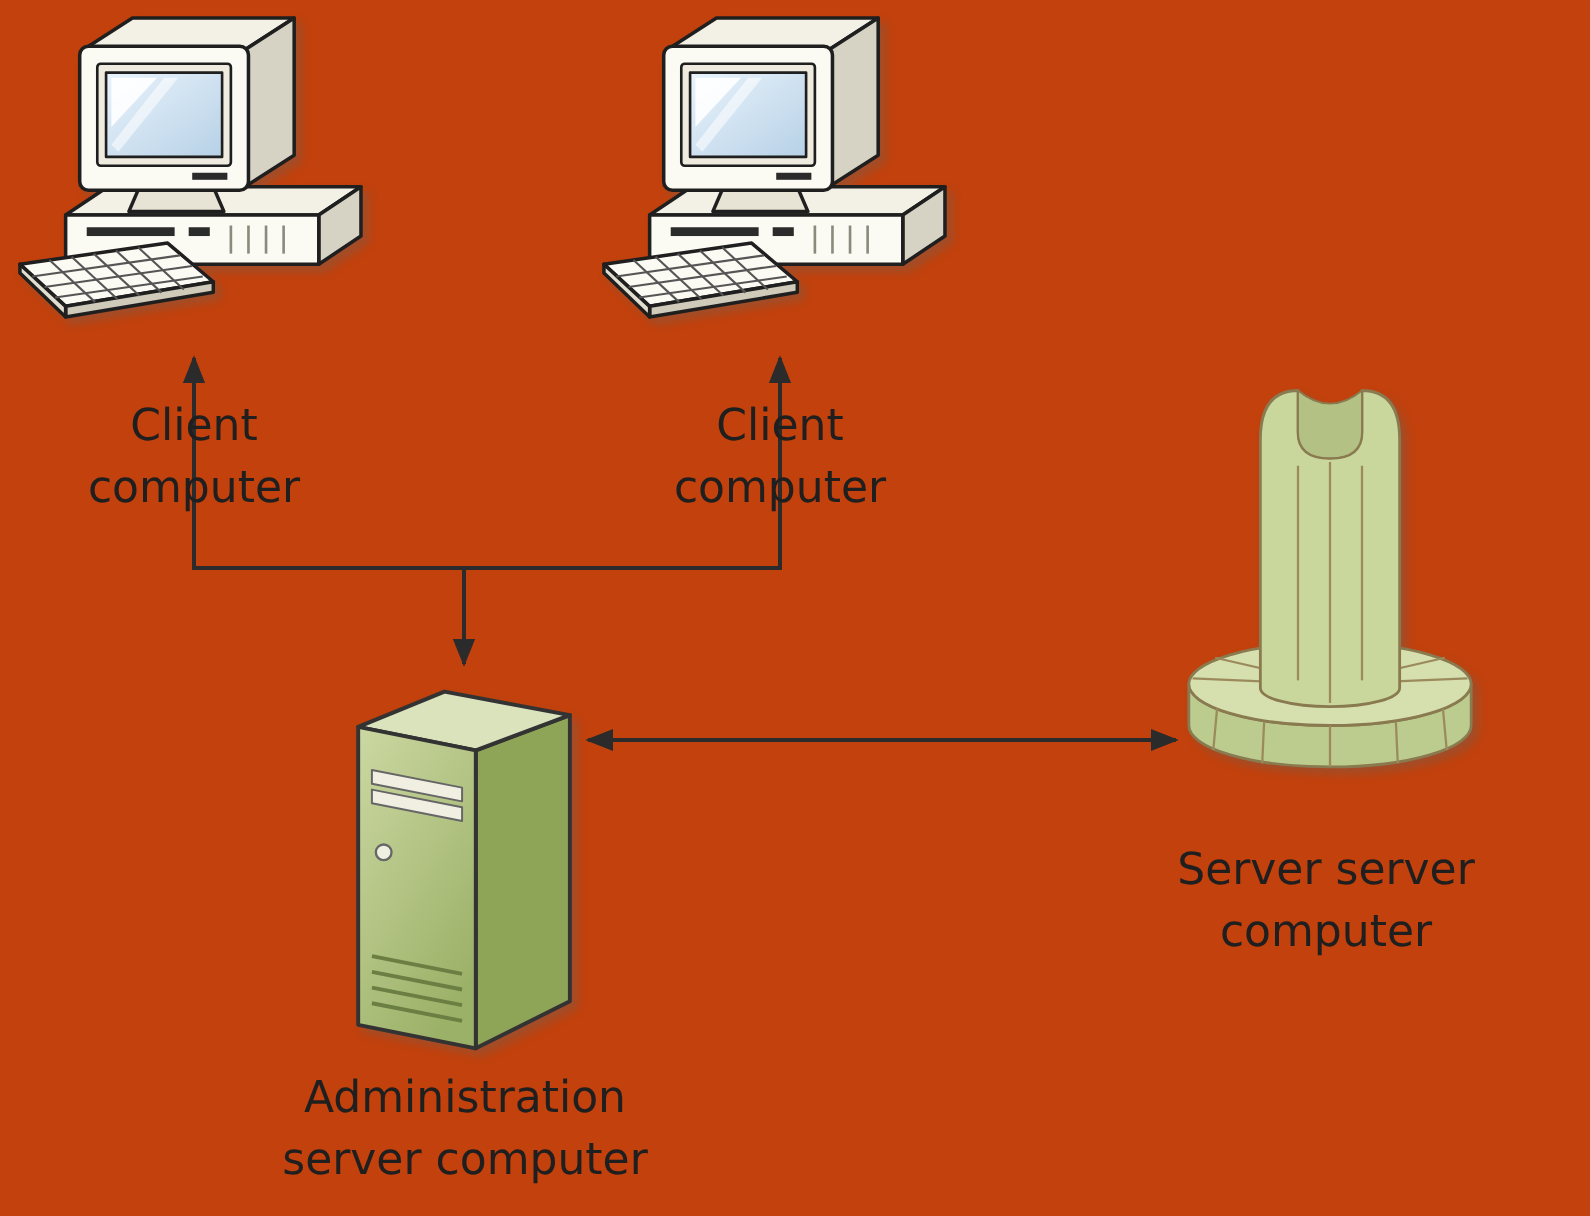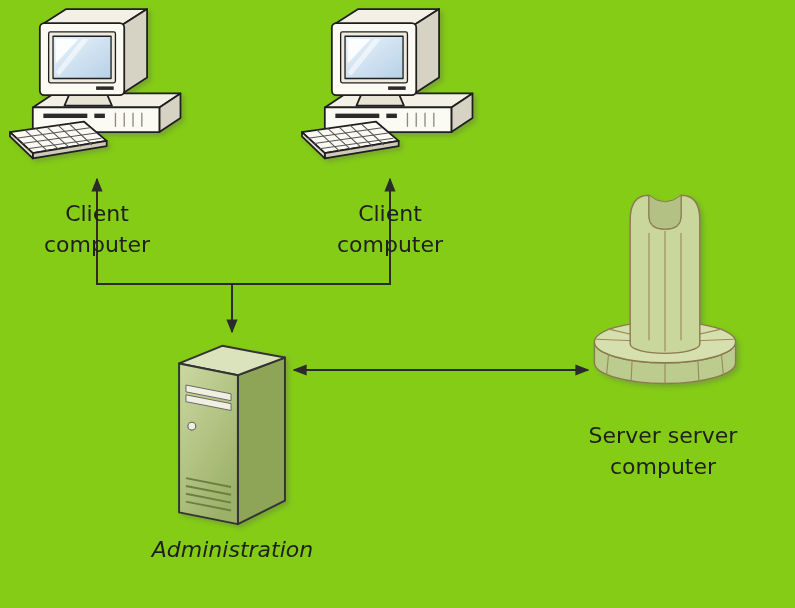--- a/index.html
+++ b/index.html
@@ -1,20 +1,20 @@
 <!DOCTYPE html>
 <html><head>
 <meta charset="utf-8">
 <style>
   html, body { margin: 0; padding: 0; background: #ffffff; }
   .canvas {
     position: relative;
     width: 795px;
     height: 608px;
-    background: #84cc16;
+    background: #c2410c;
     overflow: hidden;
     font-family: "DejaVu Sans", "Liberation Sans", sans-serif;
   }
   svg.scene { position: absolute; left: 0; top: 0; }
   .shape { filter: drop-shadow(3px 3px 2px rgba(100,100,95,0.35)); }
   .label {
     position: absolute;
     text-align: center;
     color: #1f1f1f;
     font-size: 22px;
@@ -153,22 +153,23 @@
   <div class="label" style="left:12px; top:198px; width:170px;">
     <span>Client</span>
     <span>computer</span>
   </div>
 
   <div class="label" style="left:305px; top:198px; width:170px;">
     <span>Client</span>
     <span>computer</span>
   </div>
 
-  <div class="label" style="left:105px; top:534px; width:255px;font-style:italic;">
+  <div class="label" style="left:105px; top:534px; width:255px;">
     <span>Administration</span>
+    <span>server computer</span>
   </div>
 
   <div class="label" style="left:553px; top:420px; width:220px;">
     <span>Server server</span>
     <span>computer</span>
   </div>
 
 </div>
 
 </body></html>

